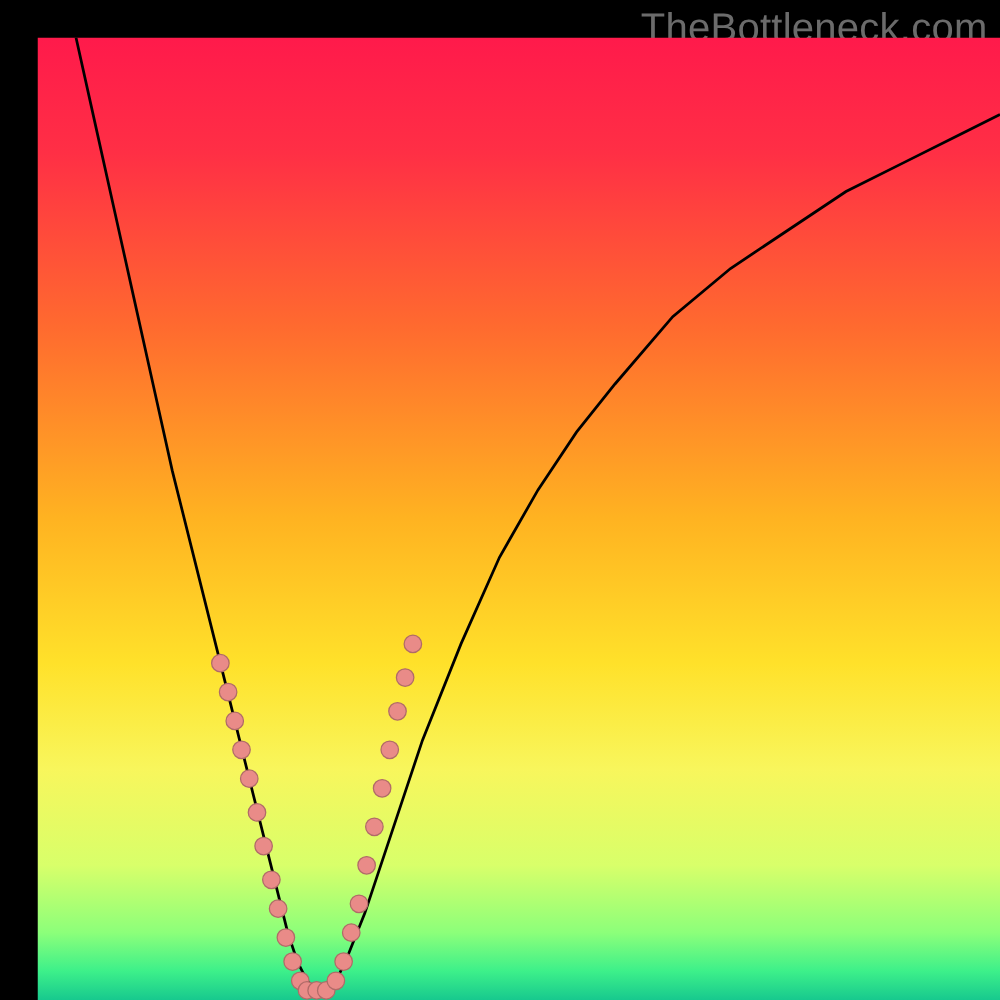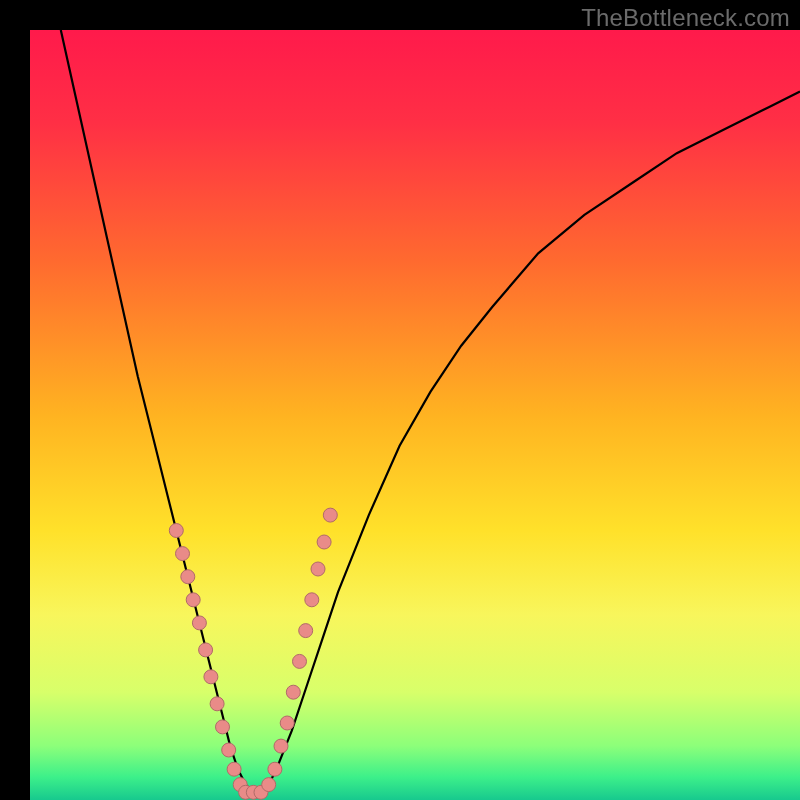--- a/index.html
+++ b/index.html
@@ -9,21 +9,21 @@
     height: 800px;
     overflow: hidden;
     background: #000;
     font-family: Arial, Helvetica, sans-serif;
   }
   .watermark {
     position: absolute;
     top: 4px;
     right: 10px;
     color: #6b6b6b;
-    font-size: 24px;
+    font-size: 32px;
     font-weight: 500;
     letter-spacing: 0.2px;
   }
   #plot {
     position: absolute;
     left: 30px;
     top: 30px;
     width: 770px;
     height: 770px;
     display: block;

